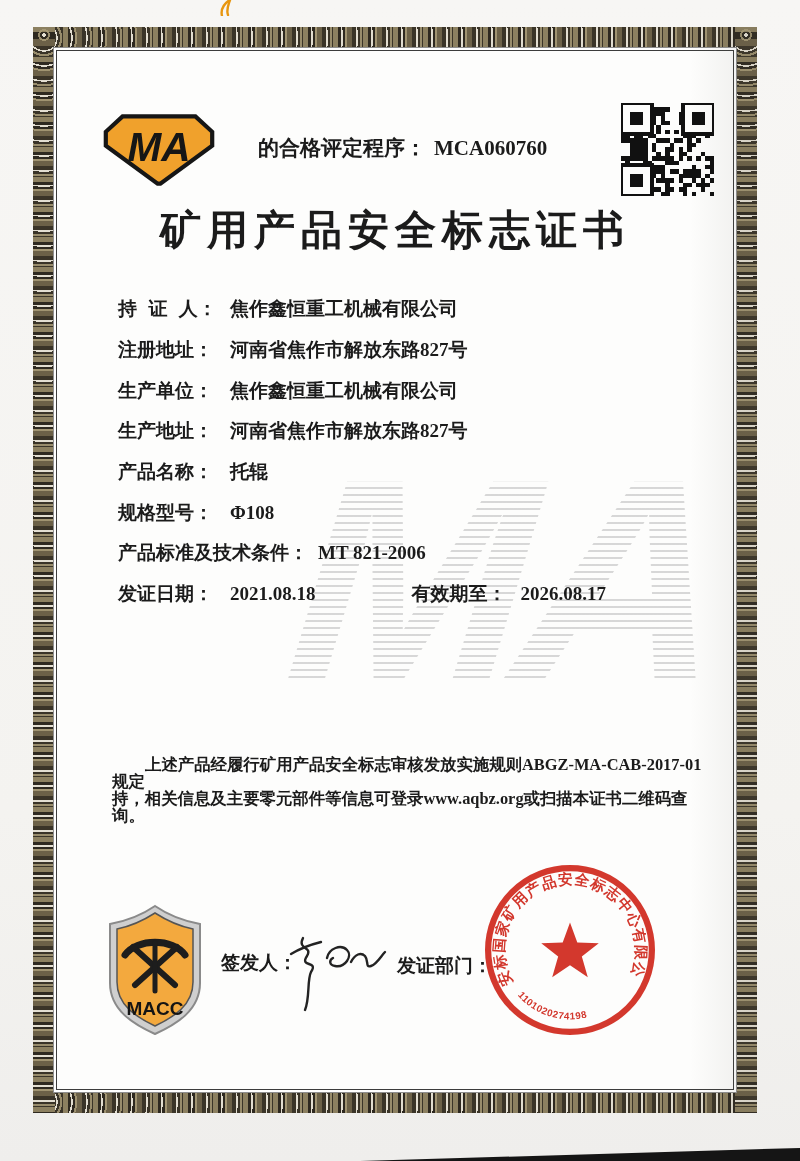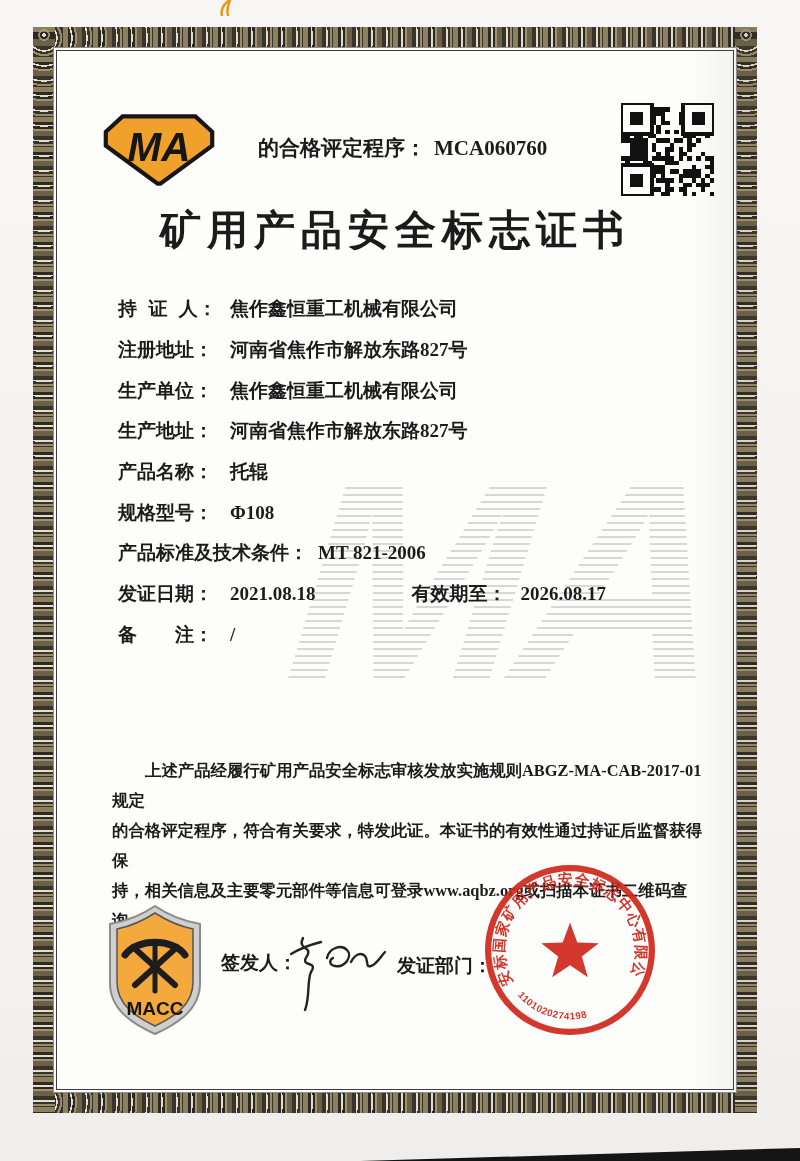--- a/index.html
+++ b/index.html
@@ -60,21 +60,21 @@
   .row{height:40.7px;display:flex;align-items:center;font-size:19px;font-weight:bold;white-space:nowrap;}
   .row .lbl{font-family:Liberation Mono, monospace;min-width:112px;}
   .row.long .lbl{min-width:0;margin-right:10px;}
   .row .val{font-family:"Liberation Serif",serif;}
   .daterow{height:40.7px;display:flex;align-items:center;font-size:19px;font-weight:bold;white-space:nowrap;}
   .daterow .lbl{font-family:Liberation Sans, sans-serif;min-width:112px;}
   .daterow .lbl2{font-family:"Liberation Sans",sans-serif;margin-left:96px;margin-right:14px;}
 
   
   .statement{position:absolute;left:112px;top:756px;width:602px;font-size:16.4px;
-    font-weight:bold;line-height:30px;}
+    font-weight:bold;line-height:17px;}
   .statement .l1{text-indent:33px;}
 
   
   .macc{position:absolute;left:103px;top:903px;width:104px;height:136px;}
   .signer{position:absolute;left:221px;top:950px;font-family:"Liberation Sans",sans-serif;
     font-size:19px;font-weight:bold;}
   .signature{position:absolute;left:283px;top:916px;width:115px;height:100px;}
   .dept{position:absolute;left:397px;top:953px;font-family:"Liberation Sans",sans-serif;
     font-size:19px;font-weight:bold;}
   .stamp{position:absolute;left:481px;top:861px;width:178px;height:178px;}
@@ -292,29 +292,24 @@
     <div class="row long">
       <span class="lbl">产品标准及技术条件：</span>
       <span class="val">MT 821-2006</span>
     </div>
     <div class="daterow">
       <span class="lbl">发证日期：</span>
       <span class="val">2021.08.18</span>
       <span class="lbl2">有效期至：</span>
       <span class="val">2026.08.17</span>
     </div>
-    <div class="row">
-      <span class="lbl">备　　注：</span>
-      <span class="val">/</span>
-    </div>
   </div>
 
   <div class="statement">
     <div class="l1">上述产品经履行矿用产品安全标志审核发放实施规则ABGZ-MA-CAB-2017-01规定</div>
-    <div class="l2">的合格评定程序，符合有关要求，特发此证。本证书的有效性通过持证后监督获得保</div>
     <div class="l3">持，相关信息及主要零元部件等信息可登录www.aqbz.org或扫描本证书二维码查询。</div>
   </div>
 
   <svg class="macc" viewBox="0 0 104 136">
     <path d="M52,3 C36,14 18,19 7,21 L7,80 C7,107 30,121 52,131 C74,121 97,107 97,80 L97,21 C86,19 68,14 52,3 Z" fill="#cfcfcf" stroke="#8a8a8a" stroke-width="2"></path>
     <path d="M52,10 C38,19 24,24 14,26 L14,79 C14,102 33,114 52,123 C71,114 90,102 90,79 L90,26 C80,24 66,19 52,10 Z" fill="var(--shield-orange)" stroke="#555" stroke-width="1.5"></path>
     <g stroke="#1d1d1d" stroke-width="6" stroke-linecap="round" fill="none">
       <path d="M22,52 C34,35 70,35 82,52" stroke-width="7"></path>
       <path d="M30,44 L72,82"></path>
       <path d="M74,44 L32,82"></path>

